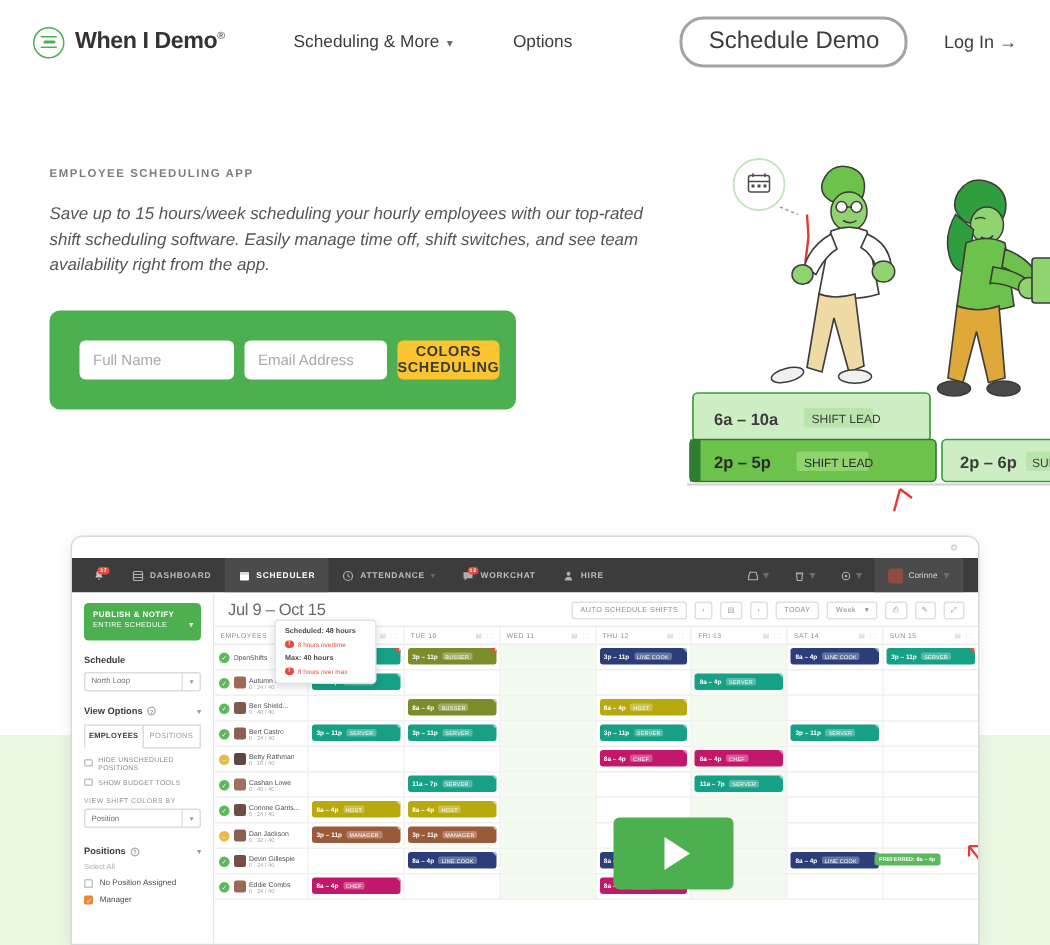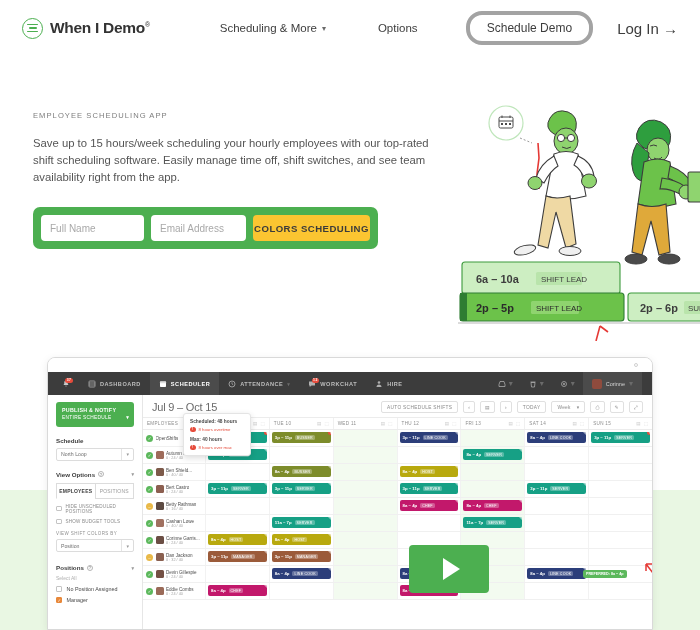--- a/index.html
+++ b/index.html
@@ -35,57 +35,57 @@
   .logo-mark i { display: block; background: #4caf50; border-radius: 1px; }
   .logo-mark i:nth-child(1) { width: 11px; height: 1.6px; }
   .logo-mark i:nth-child(2) { width: 8px;  height: 1.6px; }
   .logo-mark i:nth-child(3) { width: 11px; height: 1.6px; }
   .logo-text {
     font-size: 15.5px; font-weight: bold; color: #333333;
     letter-spacing: -0.3px; position: relative;
   }
   .logo-text sup { font-size: 7px; vertical-align: super; font-weight: normal; }
 
-  .nav-links { display: flex; align-items: center; margin-left: 70px; gap: 52px; text-align: right; }
+  .nav-links { display: flex; align-items: center; margin-left: 46px; gap: 40px; text-align: right; }
   .nav-link {
     font-size: 11.5px; color: #3d3d3d; cursor: pointer;
     display: flex; align-items: center; gap: 5px; white-space: nowrap;
   }
   .caret { font-size: 8px; color: #6b6b6b; }
 
   .nav-right { margin-left: auto; display: flex; align-items: center; gap: 24px; }
   .demo-btn {
-    border: 4px solid #a3a3a3; border-radius: 16px;
-    padding: 6px 17px; font-size: 12px; color: #3d3d3d;
+    border: 2px solid #a3a3a3; border-radius: 16px;
+    padding: 6px 17px; font-size: 16px; color: #3d3d3d;
     background: #fff; cursor: pointer; white-space: nowrap;
   }
-  .login-link { font-size: 15px; color: #3d3d3d; cursor: pointer; white-space: nowrap; }
+  .login-link { font-size: 12px; color: #3d3d3d; cursor: pointer; white-space: nowrap; }
 
   
   .hero {
     position: relative; z-index: 4;
     padding: 55px 0 0 33px; width: 460px;
   }
   .eyebrow {
     font-size: 7.6px; letter-spacing: 1.05px; color: #7d7d7d;
-    text-transform: uppercase; margin-bottom: 12px;
+    text-transform: uppercase; margin-bottom: 12px; font-weight: bold;
   }
   .hero-title {
     font-size: 29px; line-height: 1.08; color: #2b2b2b;
     font-weight: bold; letter-spacing: -0.7px; max-width: 425px;
   }
   .hero-sub {
     margin-top: 15px; font-size: 11.3px; line-height: 1.52;
-    color: #555555; max-width: 398px;
+    color: #555555; max-width: 398px; font-style: italic;
   }
 
   
   .signup {
     margin-top: 21px; background: #4caf50; border-radius: 7px;
-    padding: 8px; display: flex; gap: 7px; width: 345px;
+    padding: 20px; display: flex; gap: 7px; width: 311px;
   }
   .signup input {
     border: none; border-radius: 4px; height: 26px;
     font-size: 10px; padding: 0 9px; color: #333;
     font-family: "Liberation Sans", sans-serif; background: #fff;
   }
   .signup input::placeholder { color: #a9a9a9; }
   .f-name { width: 103px; }
   .f-email { width: 95px; }
   .start-btn {

